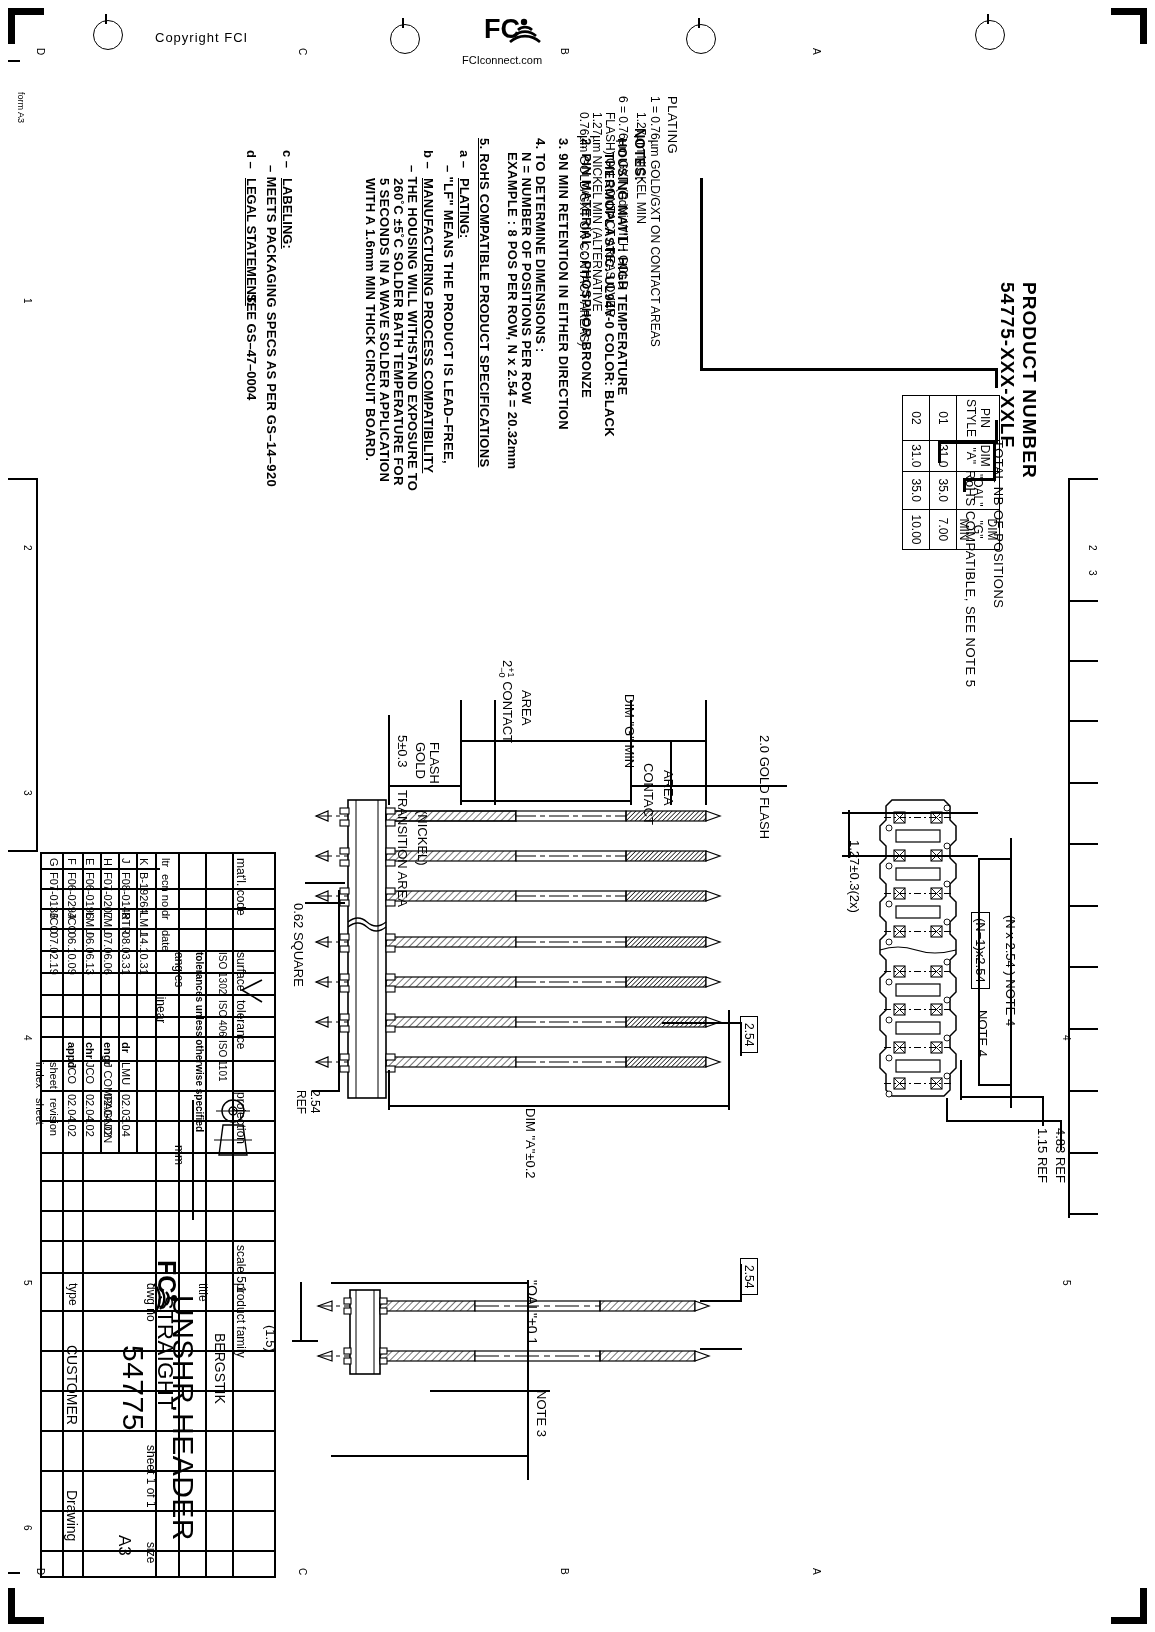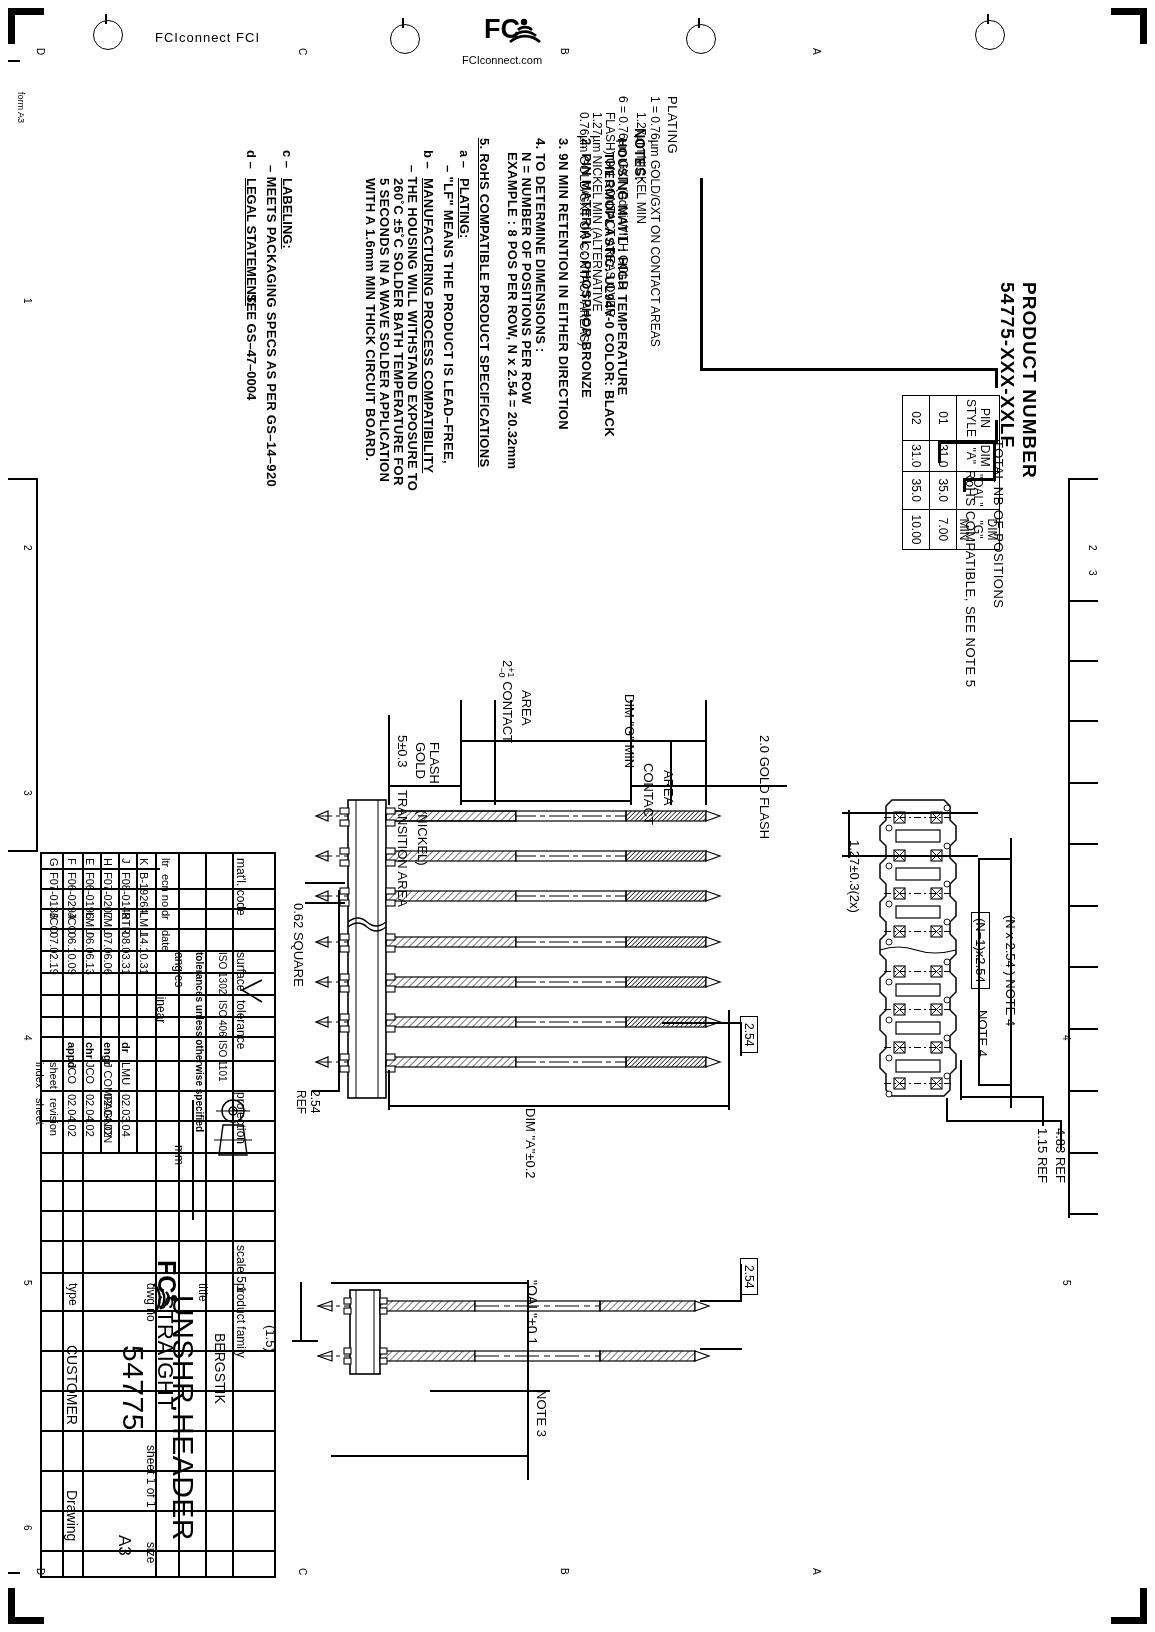--- a/index.html
+++ b/index.html
@@ -80,21 +80,21 @@
 <div class="ln" style="left:1068px;top:1152px;width:30px;height:2px;"></div>
 <div class="ln" style="left:1068px;top:1213px;width:30px;height:2px;"></div>
 <div class="ln" style="left:1068px;top:478px;width:2px;height:740px;"></div>
 
 <div class="ln" style="left:8px;top:478px;width:30px;height:2px;"></div>
 <div class="ln" style="left:8px;top:850px;width:30px;height:2px;"></div>
 <div class="ln" style="left:36px;top:478px;width:2px;height:374px;"></div>
 
 <div class="rot" style="left:26px;top:92px;font-size:9px;">form A3</div>
 
-<div class="abs" style="left:155px;top:30px;font-size:13px;letter-spacing:1px;">FCIconnect FCI</div>
+<div class="abs" style="left:155px;top:30px;font-size:13px;letter-spacing:1px;">Copyright FCI</div>
 
 <div class="abs" style="left:462px;top:8px;width:90px;height:60px;">
   <svg width="90" height="60" viewBox="0 0 90 60">
     <text x="22" y="30" font-family="Liberation Sans, sans-serif" font-size="27" font-weight="bold" fill="#000">FC</text>
     <circle cx="62" cy="14" r="3.2" fill="#000"></circle>
     <path d="M56 22 a10 10 0 0 1 14 0" stroke="#000" stroke-width="2.6" fill="none"></path>
     <path d="M52 28 a16 16 0 0 1 22 0" stroke="#000" stroke-width="2.6" fill="none"></path>
     <path d="M48 34 a22 22 0 0 1 30 0" stroke="#000" stroke-width="2.6" fill="none"></path>
     <text x="0" y="56" font-family="Liberation Sans, sans-serif" font-size="11" fill="#000">FCIconnect.com</text>
   </svg>

